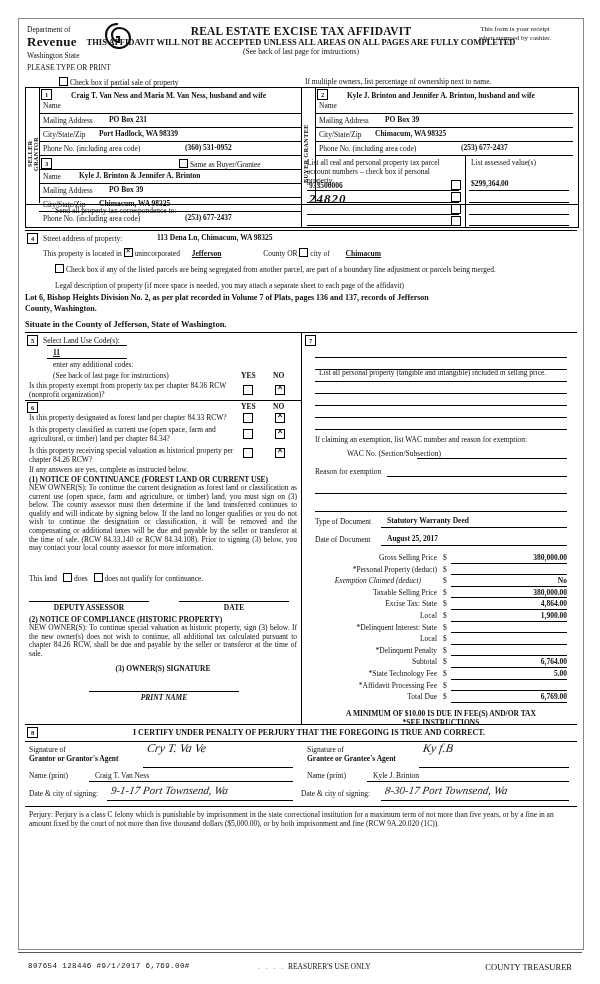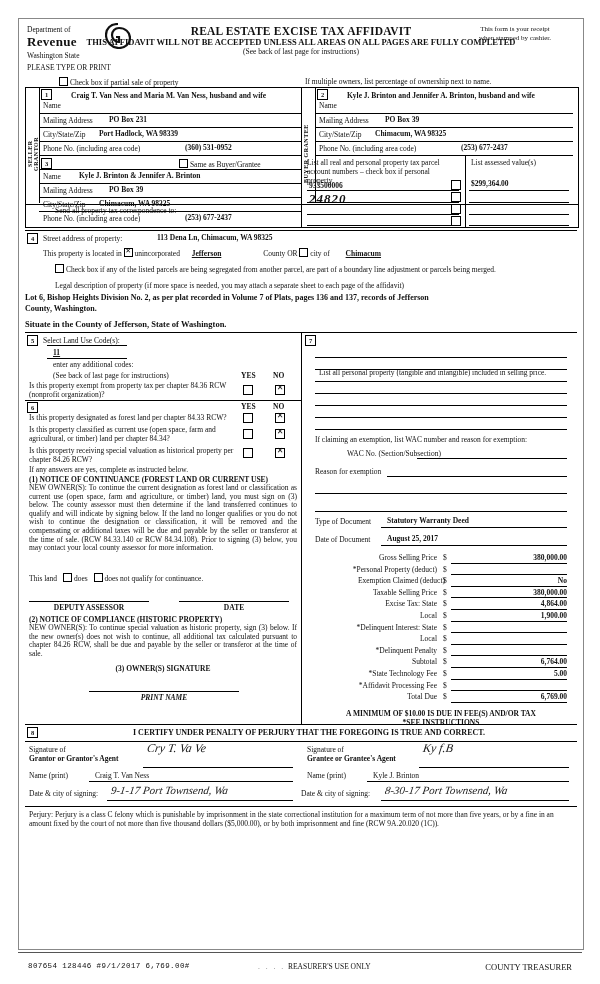--- a/index.html
+++ b/index.html
@@ -310,21 +310,21 @@
 
     <div id="amounts">
         <div class="sec r" style="left: 296px; top: 534px; width: 122px;">Gross Selling Price</div>
         <div class="sec" style="left: 424px; top: 534px;">$</div>
         <div class="sec b r" style="left: 430px; top: 534px; width: 118px;">380,000.00</div>
         <div class="hsplit" style="left: 432px; top: 543.5px; width: 116px;"></div>
         <div class="sec r" style="left: 296px; top: 545.6px; width: 122px;">*Personal Property (deduct)</div>
         <div class="sec" style="left: 424px; top: 545.6px;">$</div>
         <div class="sec b r" style="left: 430px; top: 545.6px; width: 118px;"></div>
         <div class="hsplit" style="left: 432px; top: 555.1px; width: 116px;"></div>
-        <div class="sec r" style="left: 304px; top: 557.2px; width: 122px;">Exemption Claimed (deduct)</div>
+        <div class="sec r" style="left: 280px; top: 557.2px; width: 122px; font-style: italic;">Exemption Claimed (deduct)</div>
         <div class="sec" style="left: 424px; top: 557.2px;">$</div>
         <div class="sec b r" style="left: 430px; top: 557.2px; width: 118px;">No</div>
         <div class="hsplit" style="left: 432px; top: 566.7px; width: 116px;"></div>
         <div class="sec r" style="left: 296px; top: 568.8px; width: 122px;">Taxable Selling Price</div>
         <div class="sec" style="left: 424px; top: 568.8px;">$</div>
         <div class="sec b r" style="left: 430px; top: 568.8px; width: 118px;">380,000.00</div>
         <div class="hsplit" style="left: 432px; top: 578.3px; width: 116px;"></div>
         <div class="sec r" style="left: 296px; top: 580.4px; width: 122px;">Excise Tax: State</div>
         <div class="sec" style="left: 424px; top: 580.4px;">$</div>
         <div class="sec b r" style="left: 430px; top: 580.4px; width: 118px;">4,864.00</div>

